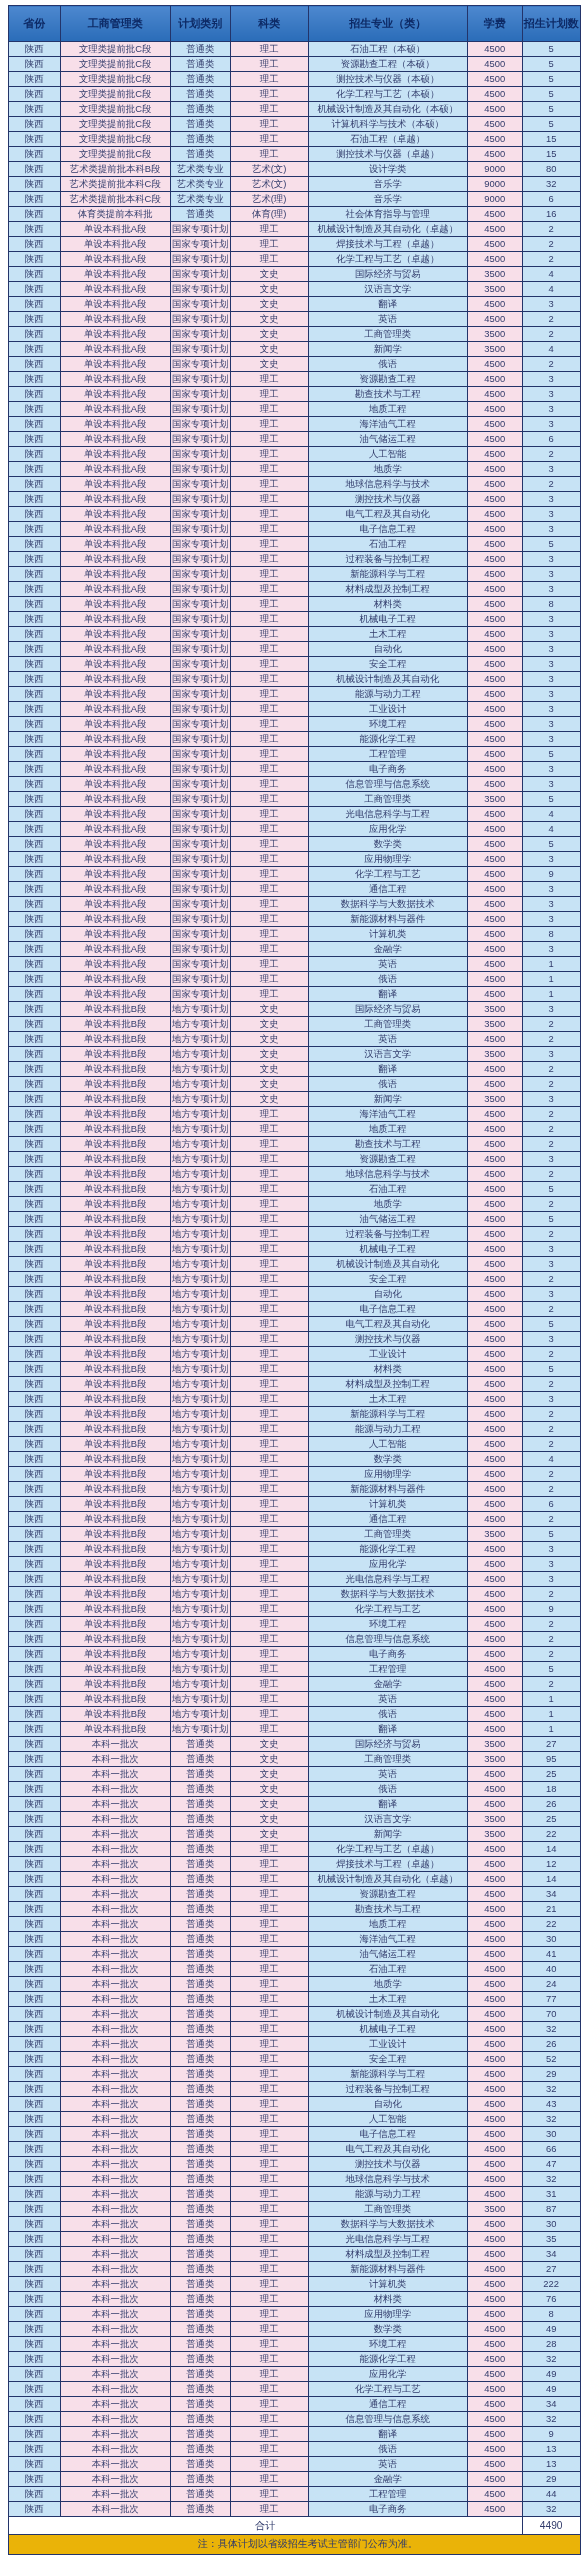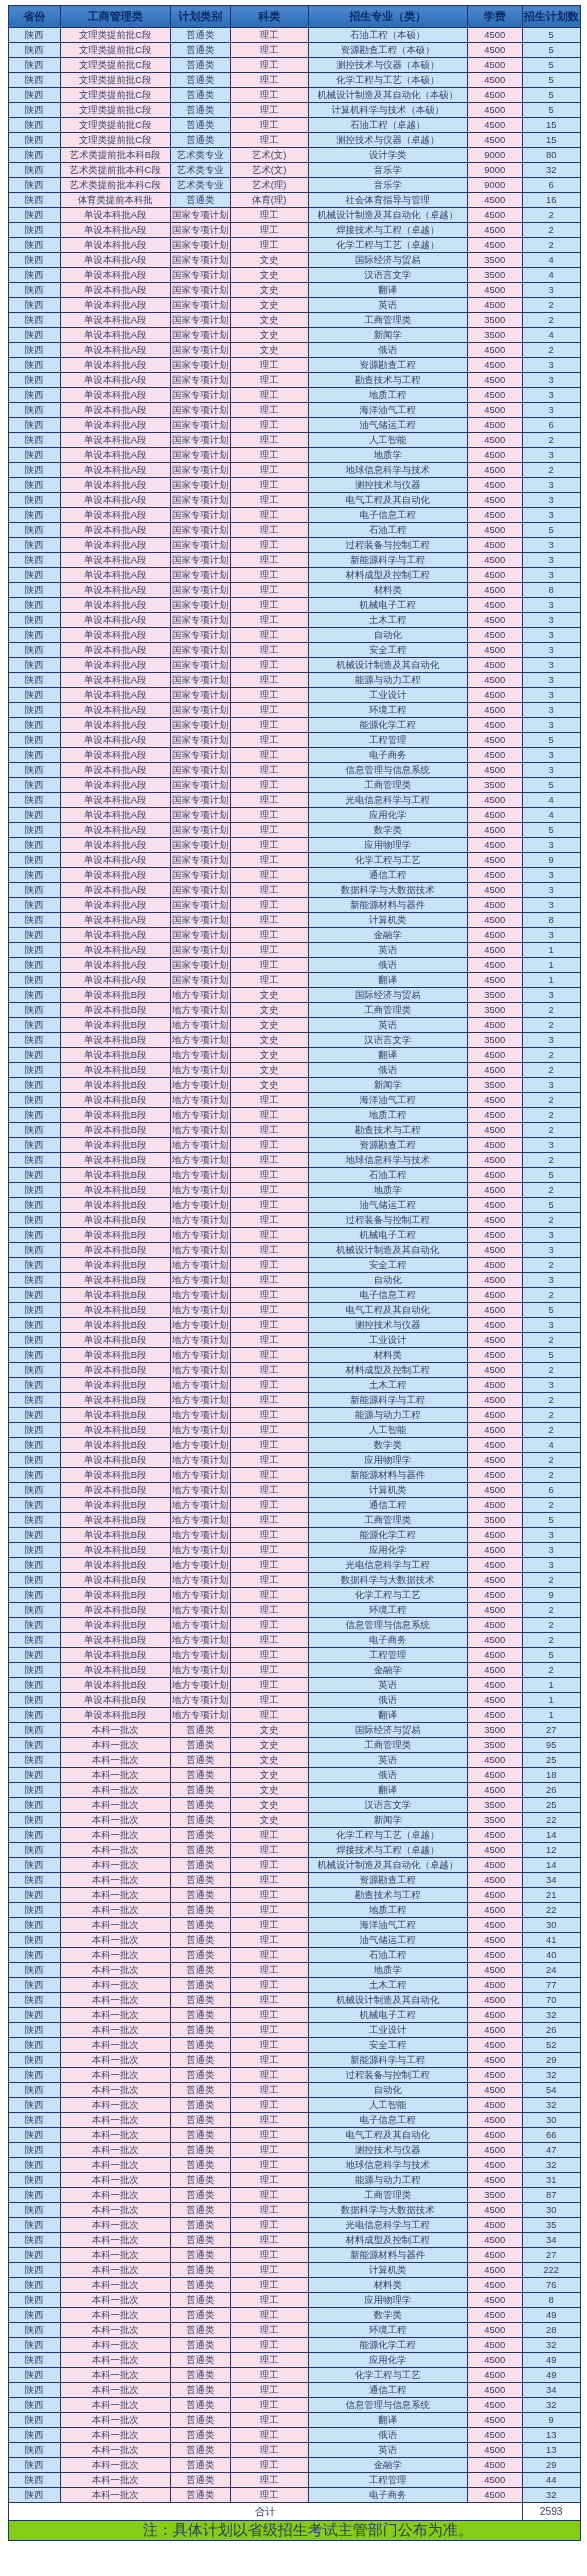--- a/index.html
+++ b/index.html
@@ -26,21 +26,21 @@
     border: 1.7px solid var(--grid);
   }
   table.plan th, table.plan td {
     border: 0.9px solid var(--grid);
     text-align: center;
     vertical-align: middle;
     overflow: hidden;
     white-space: nowrap;
     padding: 0 0.9px;
   }
-  thead tr { height: 22px; }
+  thead tr { height: 36px; }
   thead th {
     background: linear-gradient(to bottom, var(--header-top), var(--header-bottom));
     color: var(--header-text);
     font-size: 11px;
     font-weight: bold;
   }
   tbody tr { height: 15px; }
   tbody td {
     font-size: 9.4px;
     color: var(--cell-text);
@@ -49,22 +49,22 @@
   td.c-blue { background: var(--cell-blue); }
   td.c-pink { background: var(--cell-pink); }
   tr.total-row { height: 18px; margin-top: 12px; }
   tr.total-row td {
     background: #ffffff;
     font-size: 10.2px;
     color: var(--cell-text);
   }
   tr.note-row { height: 19.6px; }
   tr.note-row td {
-    background: #84cc16;
-    font-size: 15px;
+    background: #eab308;
+    font-size: 10px;
     color: var(--cell-text);
     padding-left: 28px;
   }
   col.w0 { width: 52px; }
   col.w1 { width: 110px; }
   col.w2 { width: 60px; }
   col.w3 { width: 78px; }
   col.w4 { width: 159px; }
   col.w5 { width: 55px; }
   col.w6 { width: 58px; }
@@ -1328,21 +1328,21 @@
           <td class="c-pink">4500</td>
           <td class="c-blue">32</td>
         </tr>
         <tr>
           <td class="c-blue">陕西</td>
           <td class="c-pink">本科一批次</td>
           <td class="c-pink">普通类</td>
           <td class="c-pink">理工</td>
           <td class="c-blue">自动化</td>
           <td class="c-pink">4500</td>
-          <td class="c-blue">54</td>
+          <td class="c-blue">43</td>
         </tr>
         <tr>
           <td class="c-blue">陕西</td>
           <td class="c-pink">本科一批次</td>
           <td class="c-pink">普通类</td>
           <td class="c-pink">理工</td>
           <td class="c-blue">人工智能</td>
           <td class="c-pink">4500</td>
           <td class="c-blue">32</td>
         </tr>
@@ -1577,21 +1577,21 @@
           <td class="c-pink">普通类</td>
           <td class="c-pink">理工</td>
           <td class="c-blue">电子商务</td>
           <td class="c-pink">4500</td>
           <td class="c-blue">32</td>
         </tr>
       </tbody>
     <tfoot>
       <tr class="total-row">
         <td colspan="6">合计</td>
-        <td>2593</td>
+        <td>4490</td>
       </tr>
       <tr class="note-row">
         <td colspan="7">注：具体计划以省级招生考试主管部门公布为准。</td>
       </tr>
     </tfoot>
   </table>
 </div>
 
 
 </body></html>

